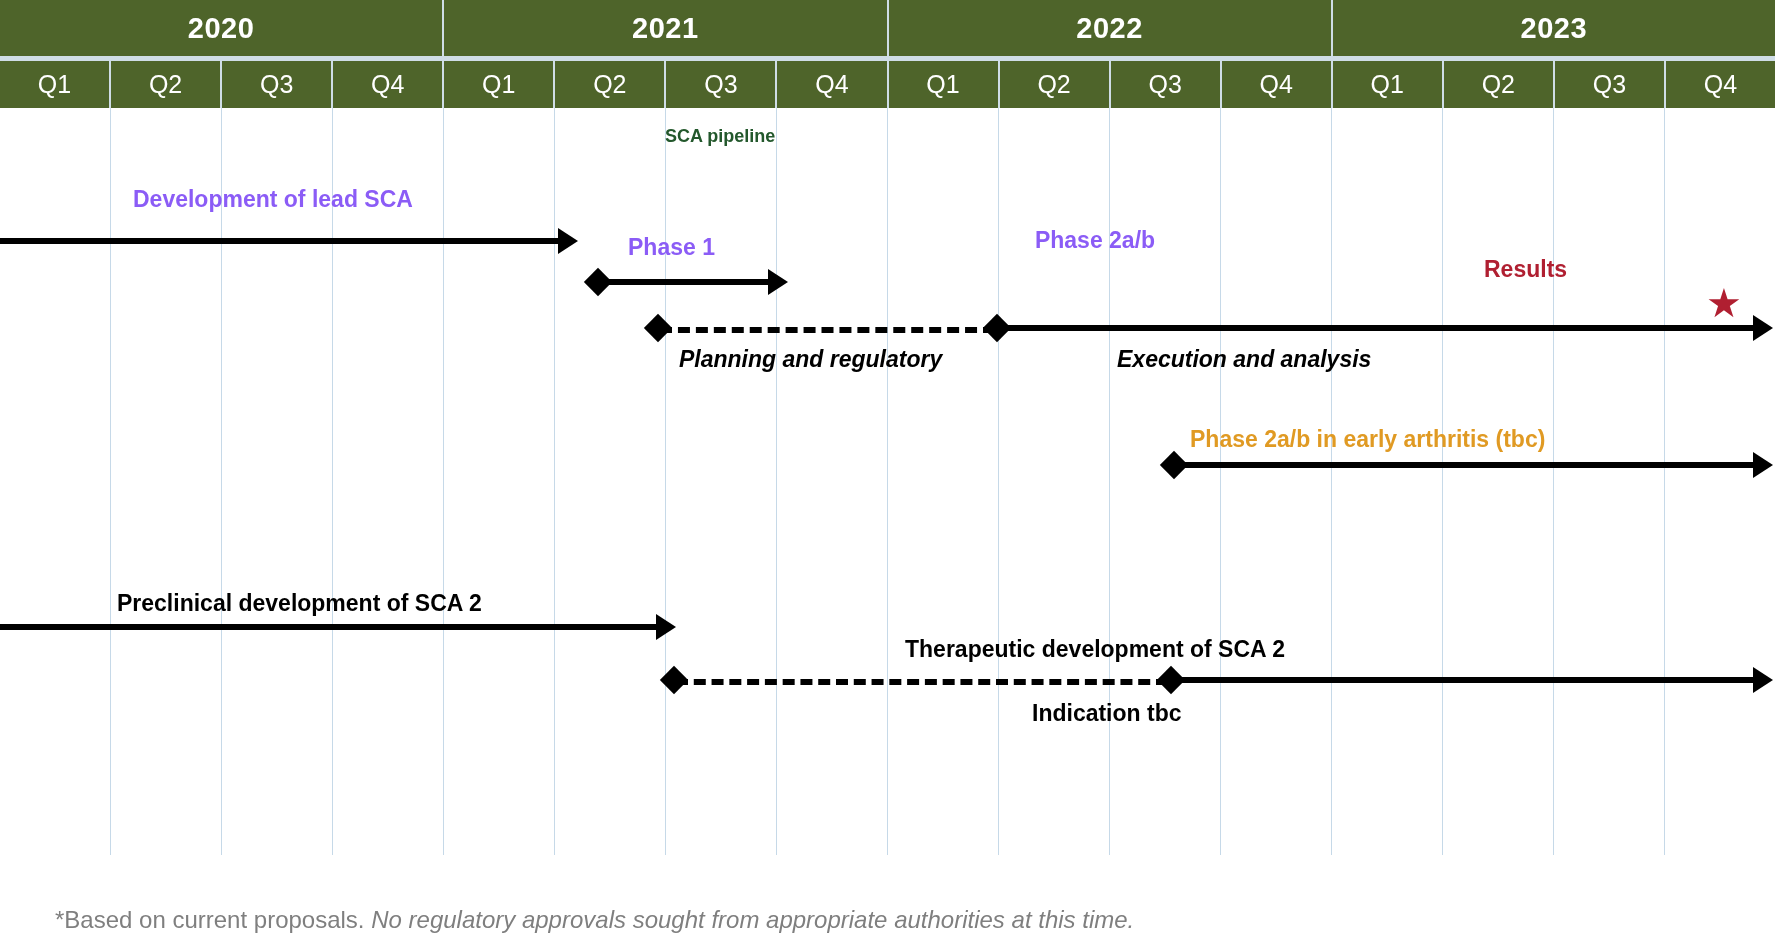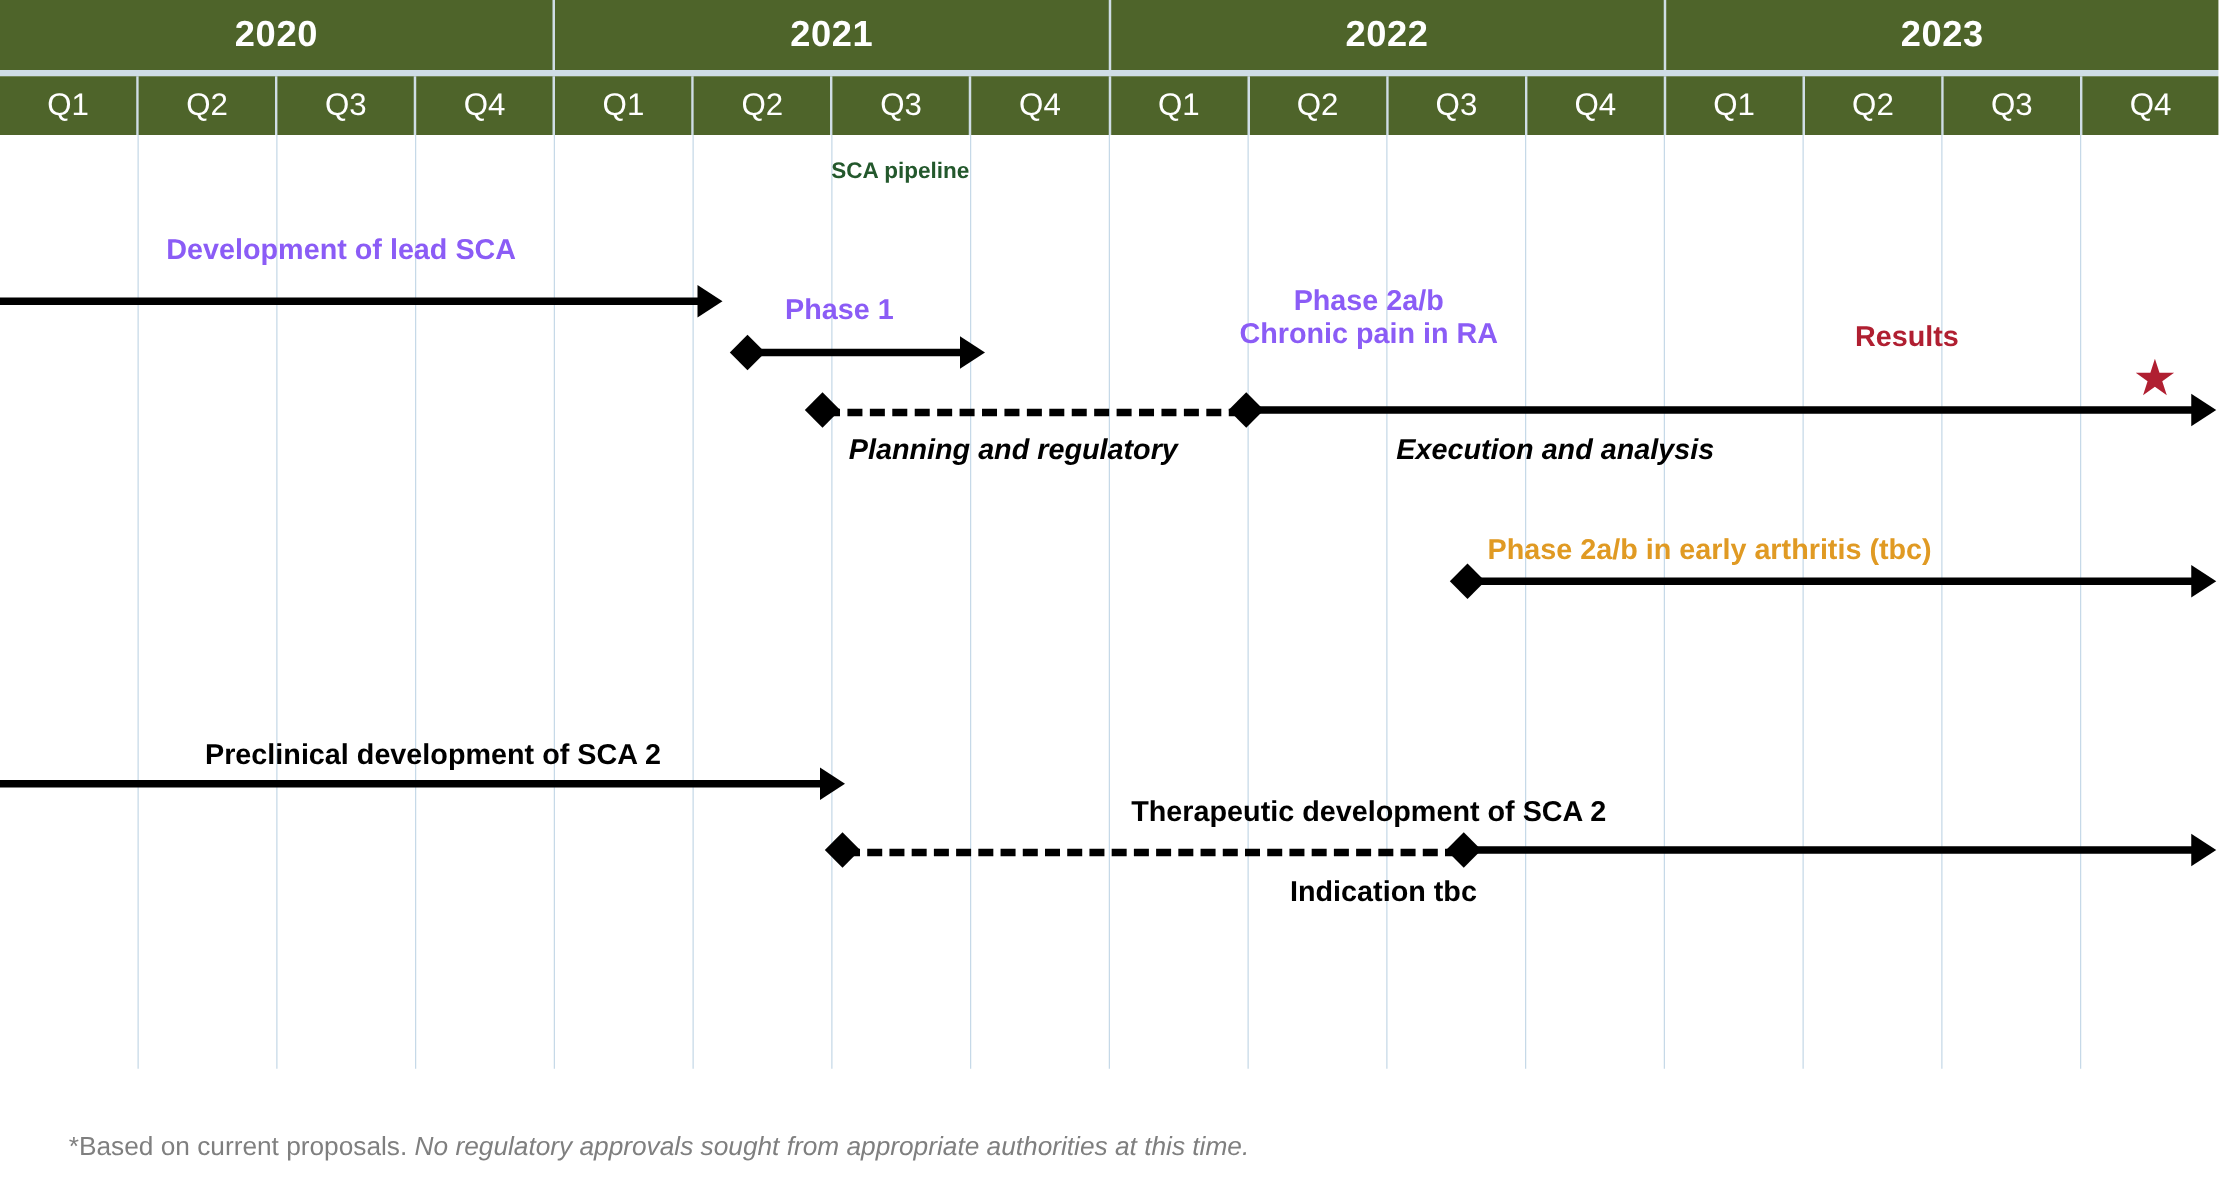--- a/index.html
+++ b/index.html
@@ -125,21 +125,21 @@
   .label.italic    { color: #000000; font-size: 23px; font-style: italic; }
   .label.orange    { color: #e09a23; font-size: 23px; }
   .label.red       { color: #b01f31; font-size: 23px; }
   .label.center2   { text-align: center; }
 
   
   #footnote {
     position: absolute;
     left: 55px;
     top: 906px;
-    font-size: 21px;
+    font-size: 24px;
     color: #7f7f7f;
     white-space: nowrap;
   }
   #footnote .it { font-style: italic; }
 </style>
 </head>
 <body>
 
 <div id="page">
 
@@ -197,40 +197,39 @@
     <div class="label green" style="left:133px; top:78px;">Development of lead SCA</div>
     <div class="bar" style="left:0px; top:130px; width:560px;"></div>
     <div class="arrowhead" style="left:558px; top:120px;"></div>
 
     <div class="label green" style="left:628px; top:126px;">Phase 1</div>
     <div class="diamond" style="left:588px; top:164px;"></div>
     <div class="bar" style="left:598px; top:171px; width:172px;"></div>
     <div class="arrowhead" style="left:768px; top:161px;"></div>
 
     <div class="label green center2" style="left:965px; top:119px; width:260px;">Phase 2a/b</div>
-    <div class="label green center2" style="left:965px; top:145px; width:260px;">Chronic pain in RA</div>
 
     <div class="label red" style="left:1484px; top:148px;">Results</div>
     <div class="star" style="left:1706px; top:175px;">★</div>
 
     <div class="diamond" style="left:648px; top:210px;"></div>
     <div class="bar dashed" style="left:660px; top:219px; width:335px;"></div>
     <div class="diamond" style="left:987px; top:210px;"></div>
     <div class="bar" style="left:997px; top:217px; width:758px;"></div>
     <div class="arrowhead" style="left:1753px; top:207px;"></div>
 
     <div class="label italic" style="left:1117px; top:238px;">Execution and analysis</div>
     <div class="label italic" style="left:679px; top:238px;">Planning and regulatory</div>
 
     <div class="label orange" style="left:1190px; top:318px;">Phase 2a/b in early arthritis (tbc)</div>
     <div class="diamond" style="left:1164px; top:347px;"></div>
     <div class="bar" style="left:1174px; top:354px; width:581px;"></div>
     <div class="arrowhead" style="left:1753px; top:344px;"></div>
 
-    <div class="label black" style="left:117px; top:482px;margin-left:47px;">Preclinical development of SCA 2</div>
+    <div class="label black" style="left:117px; top:482px;">Preclinical development of SCA 2</div>
     <div class="bar" style="left:0px; top:516px; width:658px;"></div>
     <div class="arrowhead" style="left:656px; top:506px;"></div>
 
     <div class="label black" style="left:905px; top:528px;">Therapeutic development of SCA 2</div>
     <div class="diamond" style="left:664px; top:562px;"></div>
     <div class="bar dashed" style="left:676px; top:571px; width:492px;"></div>
     <div class="diamond" style="left:1161px; top:562px;"></div>
     <div class="bar" style="left:1171px; top:569px; width:584px;"></div>
     <div class="arrowhead" style="left:1753px; top:559px;"></div>
 

